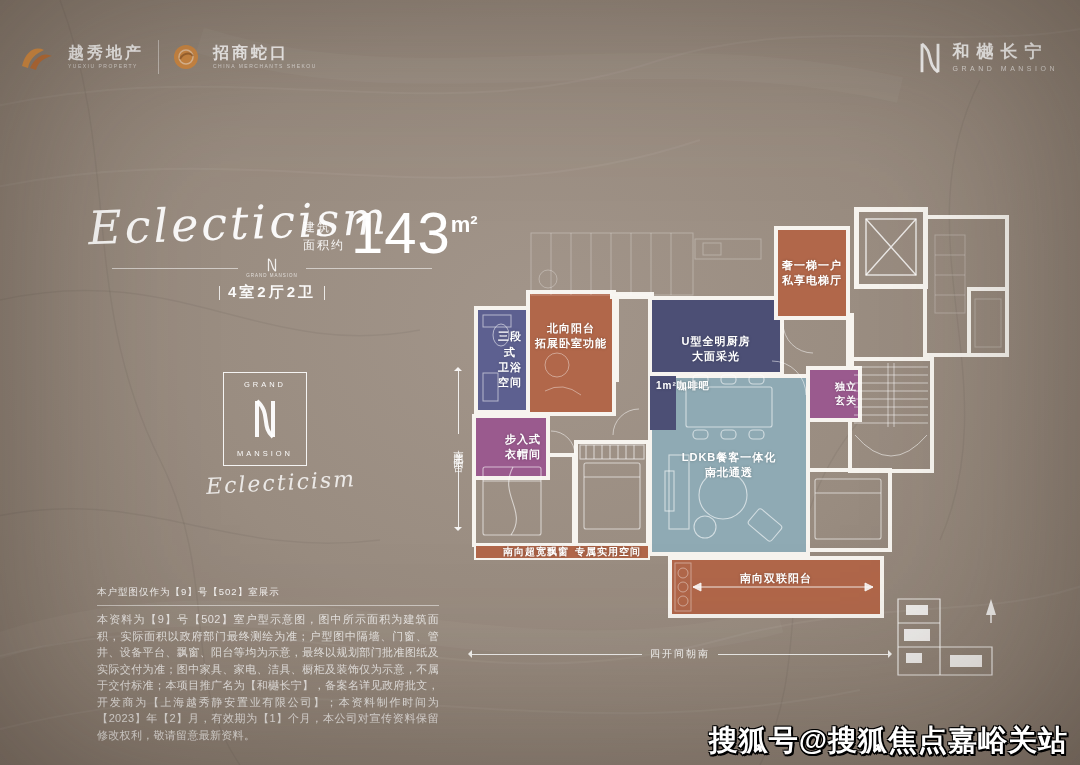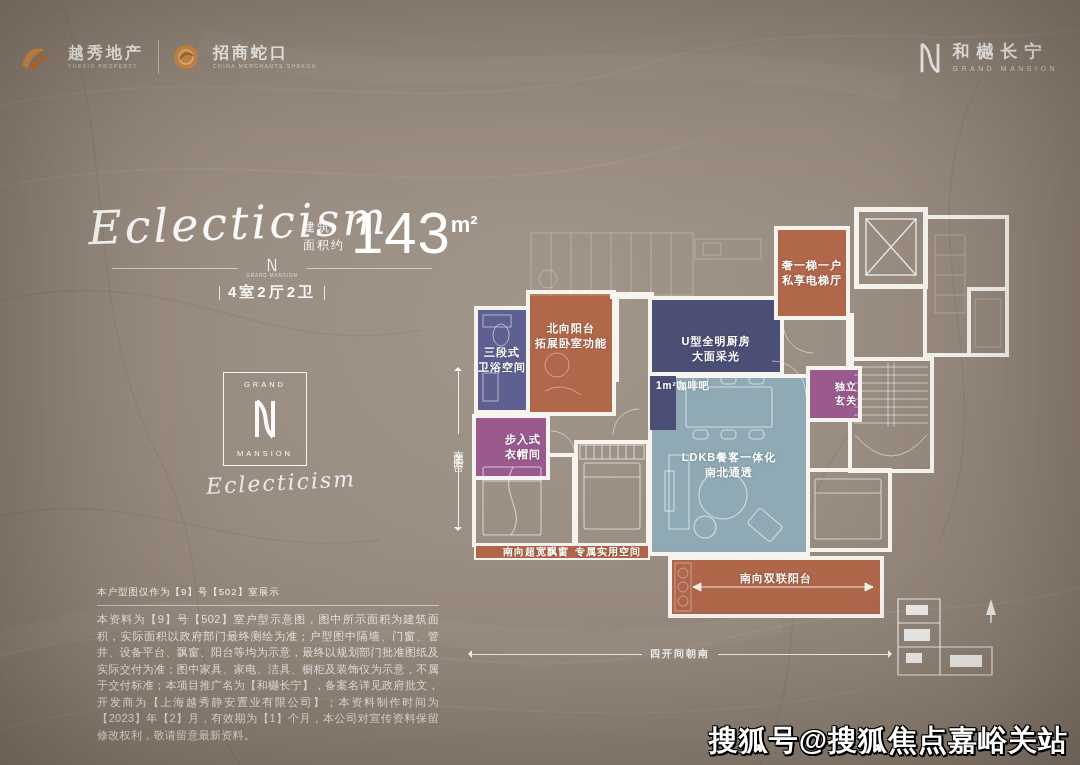--- a/index.html
+++ b/index.html
@@ -51,21 +51,21 @@
   .room--purple{background:#5d6090;}
   .room--magenta{background:#9a5a8e;padding-left:24px;}
   .room--teal{background:#8faab4;}
   .room--tan{background:transparent;}
   .room-label{position:relative;z-index:5;font-size:11px;line-height:1.4;font-weight:bold;text-align:center;
     white-space:pre-line;color:#fff;text-shadow:0 0 3px rgba(0,0,0,.25);letter-spacing:1px;}
   .plan-svg{position:absolute;left:0;top:0;z-index:2;pointer-events:none;}
   .strip{position:absolute;background:#f7f4ef;}
   .free-label{position:absolute;z-index:6;font-size:10px;font-weight:bold;color:#fff;letter-spacing:1px;white-space:nowrap;text-shadow:0 0 3px rgba(0,0,0,.3);}
   
-  .dim-h{position:absolute;left:15px;top:452px;width:424px;display:flex;align-items:center;z-index:6;font-weight:bold;}
+  .dim-h{position:absolute;left:15px;top:452px;width:424px;display:flex;align-items:center;z-index:6;}
   .dim-h .dline{flex:1;height:1px;background:rgba(255,255,255,.85);}
   .dim-label{font-size:10px;letter-spacing:2px;color:rgba(255,255,255,.95);padding:0 8px;white-space:nowrap;}
   .arr{width:0;height:0;border:4px solid transparent;}
   .arr-l{border-right-color:rgba(255,255,255,.9);border-left-width:0;}
   .arr-r{border-left-color:rgba(255,255,255,.9);border-right-width:0;}
   .arr-u{border-bottom-color:rgba(255,255,255,.9);border-top-width:0;}
   .arr-d{border-top-color:rgba(255,255,255,.9);border-bottom-width:0;}
   .dim-v{position:absolute;left:-2px;top:172px;height:164px;display:flex;flex-direction:column;align-items:center;z-index:6;}
   .dim-v .dline{flex:1;width:1px;background:rgba(255,255,255,.85);}
   .dim-v .dim-label{writing-mode:vertical-rl;padding:8px 0;letter-spacing:3px;}
@@ -186,21 +186,21 @@
 <div class="abs plan layer">
 
   <div class="room room--tan" style="left:401px;top:12px;width:74px;height:82px;border-width:5px;"></div>
   <div class="room room--tan" style="left:470px;top:20px;width:86px;height:142px;"></div>
   <div class="room room--tan" style="left:514px;top:92px;width:42px;height:70px;"></div>
   <div class="room room--tan" style="left:395px;top:162px;width:86px;height:116px;"></div>
   <div class="room room--tan" style="left:19px;top:258px;width:104px;height:94px;"></div>
   <div class="room room--tan" style="left:121px;top:245px;width:76px;height:107px;"></div>
   <div class="room room--tan" style="left:353px;top:273px;width:86px;height:84px;"></div>
 
-  <div class="room room--purple" style="left:21px;top:111px;width:56px;height:108px;">
+  <div class="room room--purple" style="left:21px;top:111px;width:56px;height:108px;padding-left:16px;">
     <span class="room-label">三段式
 卫浴空间</span>
   </div>
   <div class="room room--orange" style="left:73px;top:95px;width:90px;height:126px;">
     <span class="room-label" style="margin-top:-34px;">北向阳台
 拓展卧室功能</span>
   </div>
   <div class="room room--magenta" style="left:19px;top:219px;width:78px;height:66px;">
     <span class="room-label">步入式
 衣帽间</span>

